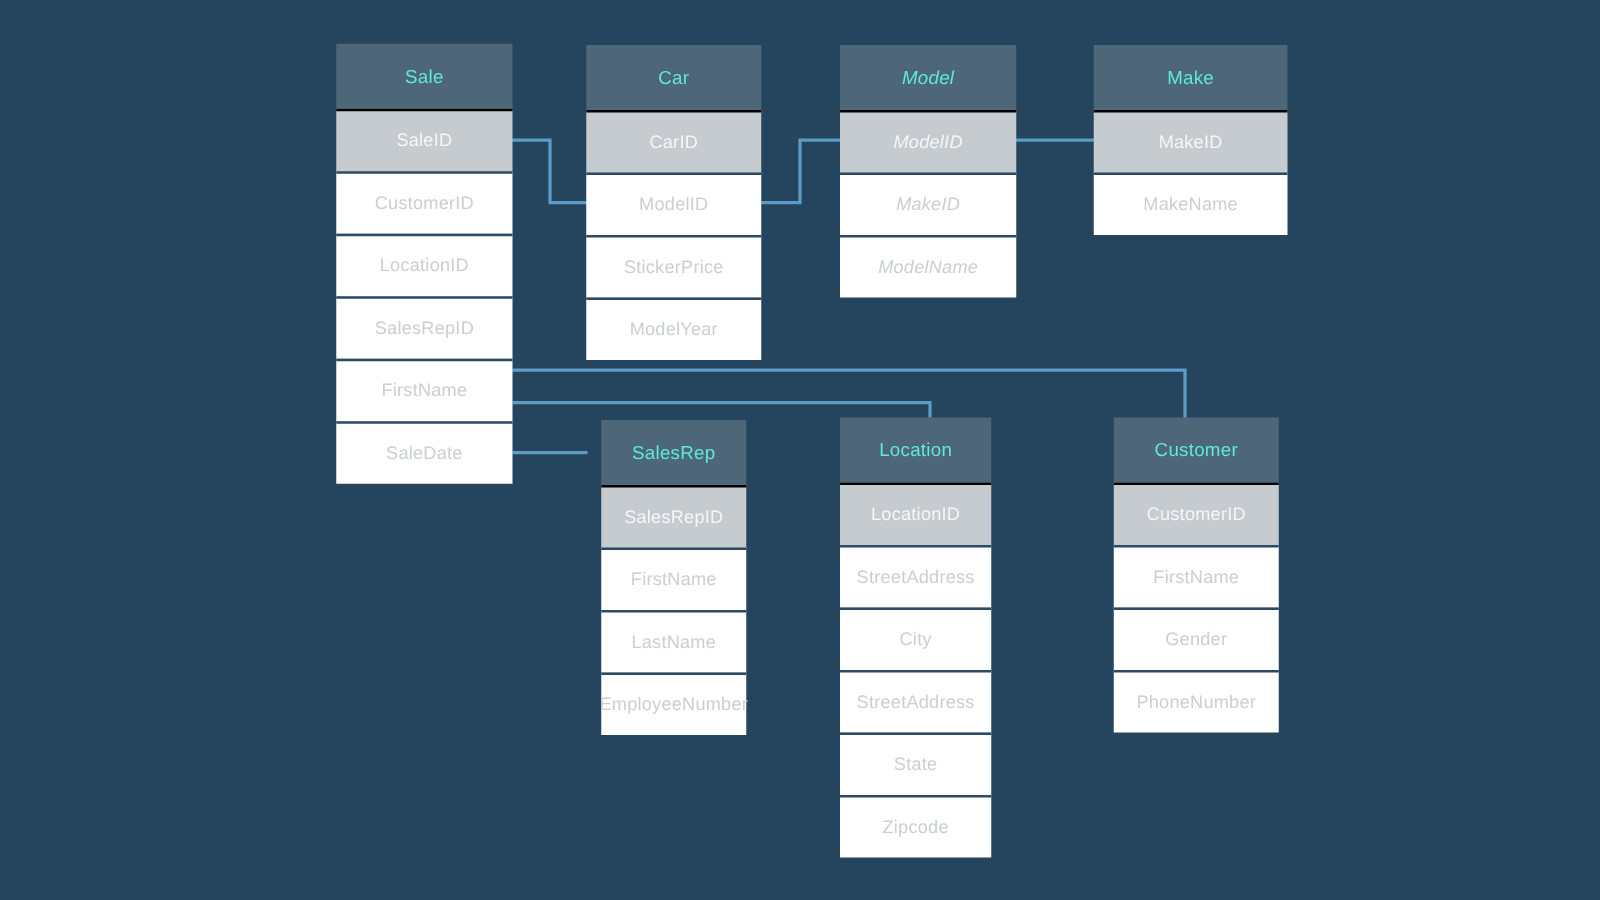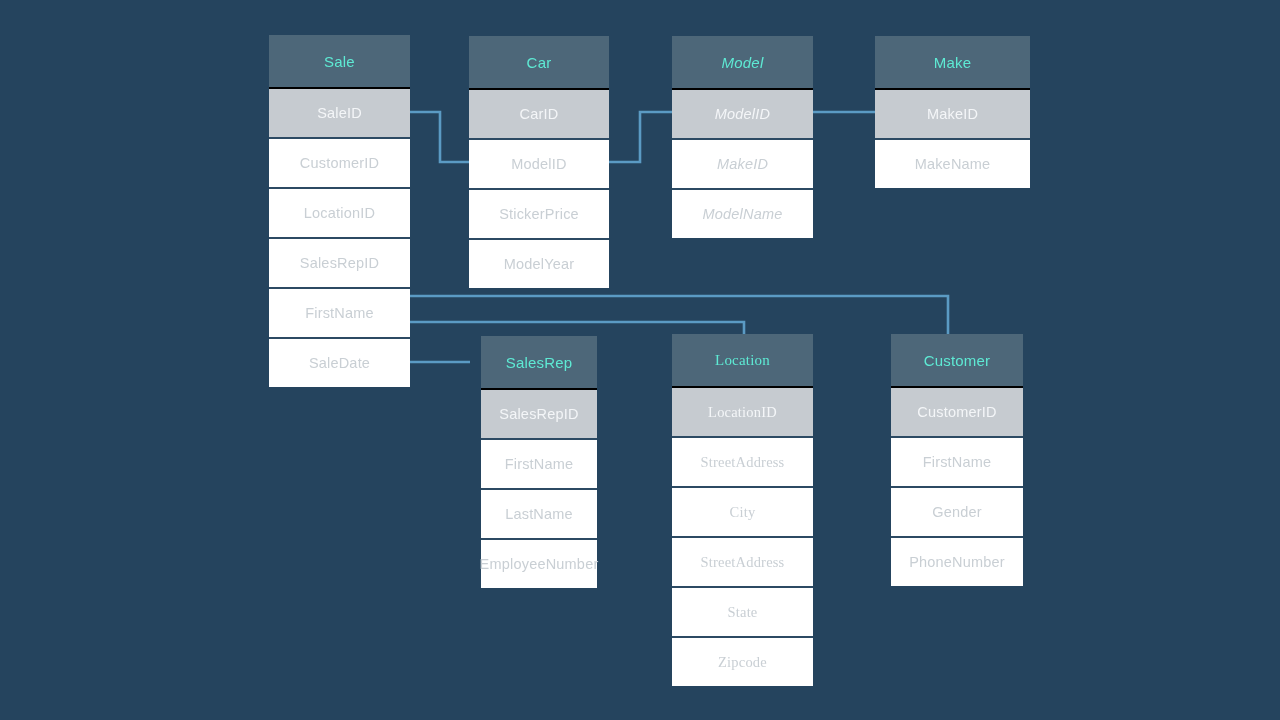--- a/index.html
+++ b/index.html
@@ -123,21 +123,21 @@
   </div>
 
   <div class="entity" style="left:481px; top:336px; width:116px;">
     <div class="entity-header">SalesRep</div>
     <div class="attr pk">SalesRepID</div>
     <div class="attr">FirstName</div>
     <div class="attr">LastName</div>
     <div class="attr">EmployeeNumber</div>
   </div>
 
-  <div class="entity" style="left:672px; top:334px; width:141px;font-family:Liberation Serif, serif;">
+  <div class="entity" style="left:672px; top:334px; width:121px;">
     <div class="entity-header">Location</div>
     <div class="attr pk">LocationID</div>
     <div class="attr">StreetAddress</div>
     <div class="attr">City</div>
     <div class="attr">StreetAddress</div>
     <div class="attr">State</div>
     <div class="attr">Zipcode</div>
   </div>
 
   <div class="entity" style="left:875px; top:334px; width:148px;padding-left:16px;">

